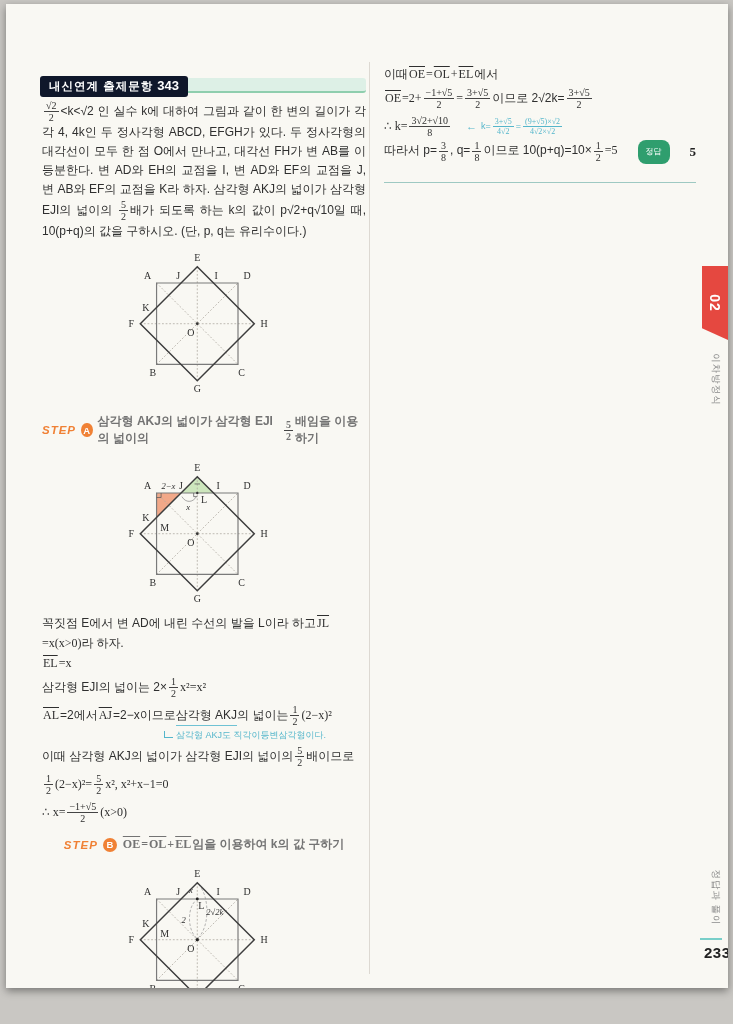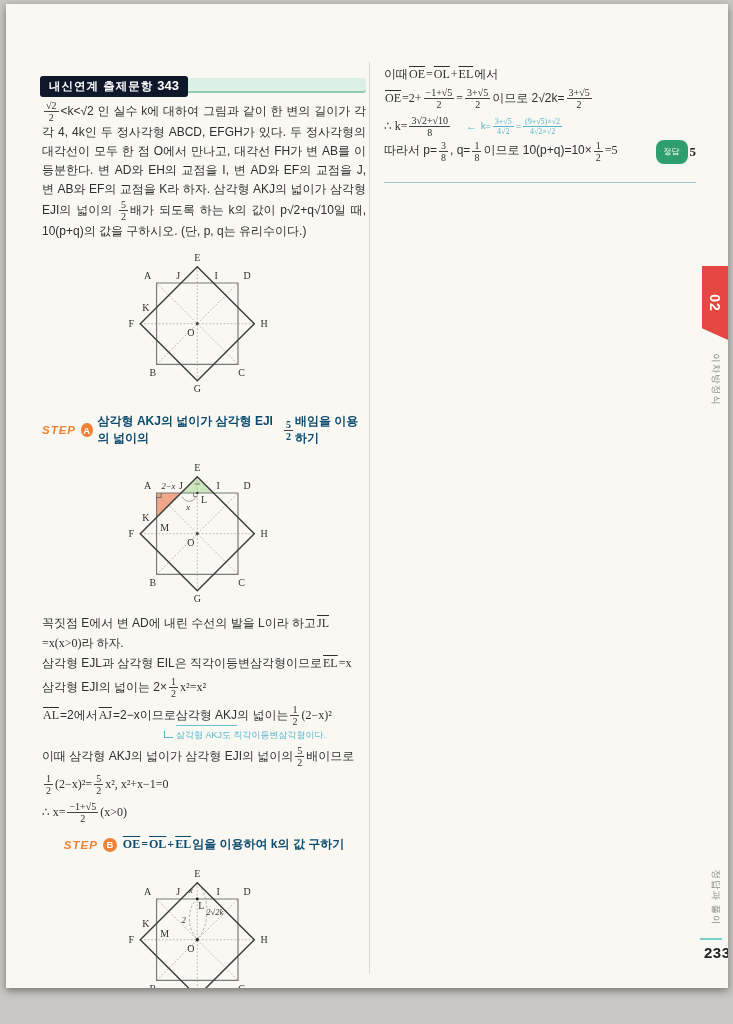--- a/index.html
+++ b/index.html
@@ -30,38 +30,38 @@
   .fr .nu { border-bottom:1px solid #444; padding:0 2px; }
   .fr .de { padding:0 2px; }
   .eq { min-height:28px; }
   .ul-blue { border-bottom:1px solid #6fc2d4; }
 
   
   .step { display:flex; align-items:center; gap:5px; margin:10px 0 4px 0;justify-content:center; }
   .step .sw { color:#f08135; font-weight:bold; font-size:11.5px; letter-spacing:1px; font-style:italic; }
   .step .sc { width:14px; height:14px; border-radius:50%; background:#f08135; color:#fff;
               font-weight:bold; font-size:9.5px; display:inline-flex; align-items:center; justify-content:center; }
-  .step .st { font-weight:bold; font-size:12px; color:#0c4a6e; display:inline-flex; align-items:center; }
+  .step .st { font-weight:bold; font-size:12px; color:#737373; display:inline-flex; align-items:center; }
 
   
   .note { color:#55b6cb; font-size:9px; line-height:13px; }
   .arrow { color:#55b6cb; font-size:11px; margin:0 4px; }
   .corner { display:inline-block; width:9px; height:7px; border-left:1px solid #55b6cb;
             border-bottom:1px solid #55b6cb; margin-right:3px; }
   .nfr { font-size:8px; line-height:9px; margin:0 2px; }
   .nfr .nu { border-bottom:1px solid #55b6cb; }
 
   
   .fig { margin:4px 0 2px 58px; }
   svg text { font-family:"Liberation Serif",serif; font-size:11px; fill:#2f2f2f; }
   svg text.small { font-size:9.5px; font-style:italic; }
 
   
   .ans-row { display:flex; align-items:flex-start; }
-  .ans { margin-left:auto; display:flex; align-items:center; gap:2px; }
+  .ans { margin-left:auto; display:flex; align-items:center; gap:20px; }
   .ans .pill { background:#2f9e6e; color:#fff; font-size:8px; padding:2px 8px; border-radius:8px; }
   .ans .val { font-weight:bold; font-size:13px; color:#222; font-family:"Liberation Serif",serif; }
   .sep { height:1px; background:#9ec9c2; margin-top:14px; }
 
   
   .tab { position:absolute; right:0; top:262px; width:26px; height:74px; background:#e54840;
          clip-path:polygon(0 0,100% 0,100% 100%,0 84%); display:flex; align-items:center; justify-content:center; }
   .tab span { transform:rotate(90deg); color:#fff; font-weight:bold; font-size:14px; letter-spacing:1px; }
   .vlabel { position:absolute; right:0; width:26px; display:flex; align-items:center; justify-content:center; }
   .vlabel span { transform:rotate(90deg); white-space:nowrap; font-size:9.5px; color:#8b8b8b; letter-spacing:1px; }
@@ -160,21 +160,20 @@
       <text x="107" y="163" text-anchor="middle">G</text>
     </svg>
 
     
     <div class="line">
         <span>꼭짓점 E에서 변 AD에 내린 수선의 발을 L이라 하고 </span>
         <span class="ov">JL</span>
         <span class="m">=x(x&gt;0)라 하자.</span>
       </div>
     <div class="line">
-        <span>삼각형 EJL과 삼각형 EIL은 직각이등변삼각형이므로 </span>
         <span class="ov">EL</span>
         <span class="m">=x</span>
       </div>
     <div class="line eq">
         <span>삼각형 EJI의 넓이는 2×</span>
         <span class="fr">
           <span class="nu">1</span>
           <span class="de">2</span>
         </span>
         <span class="m">x²=x²</span>

